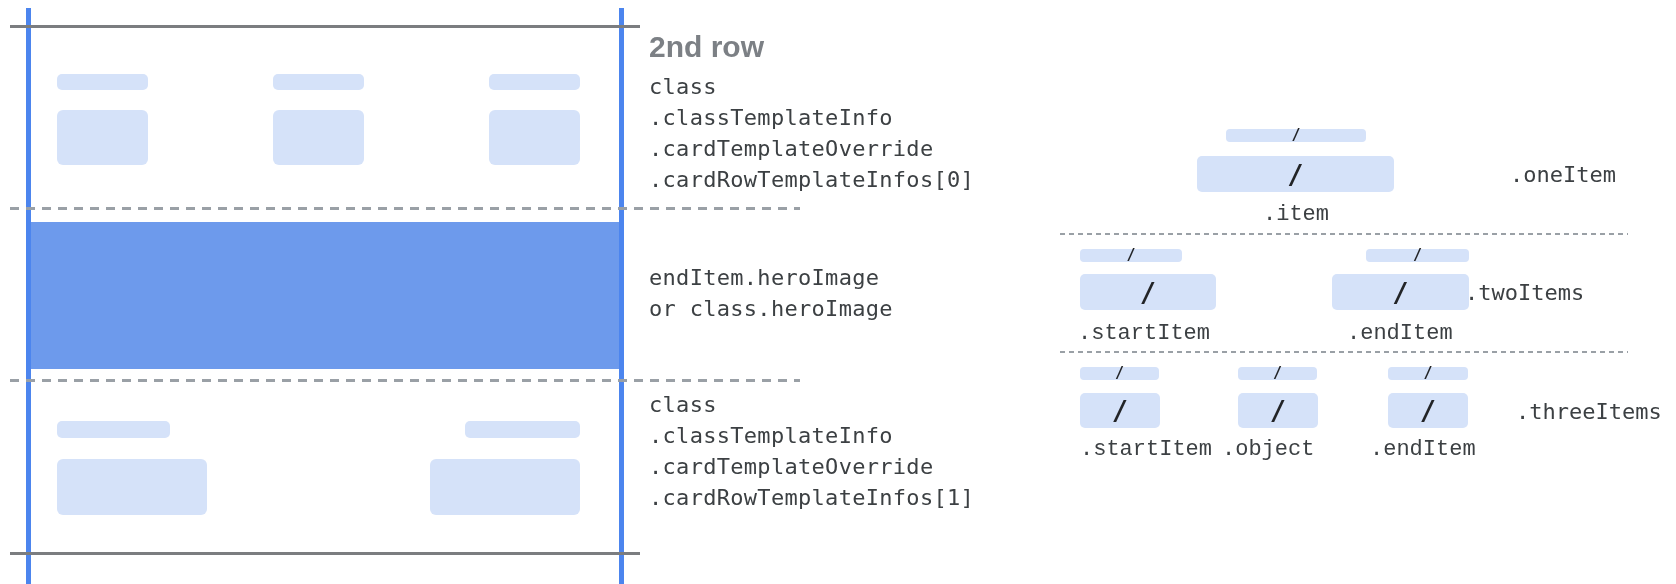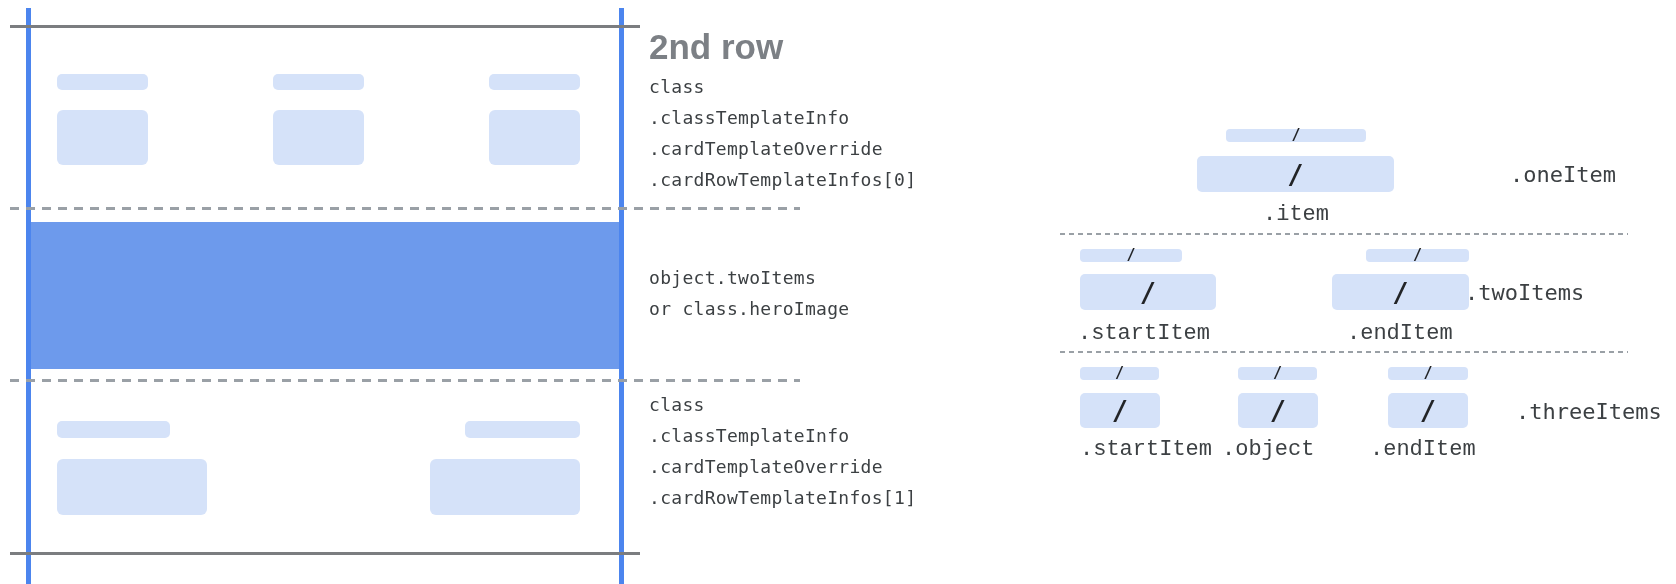--- a/index.html
+++ b/index.html
@@ -23,22 +23,22 @@
   .dash-coarse{position:absolute;left:10px;width:790px;height:3px;
     background:repeating-linear-gradient(90deg,var(--dashed-line-gray) 0 9px,transparent 9px 16px);}
   .dash-fine{position:absolute;left:1060px;width:568px;height:2px;
     background:repeating-linear-gradient(90deg,var(--dashed-line-gray) 0 5px,transparent 5px 9px);}
   .hero{position:absolute;left:31px;top:222px;width:588px;height:147px;background:var(--hero-fill);}
   .ph{position:absolute;background:var(--placeholder-fill);border-radius:6px;}
   .ph.sm{border-radius:5px;}
   
   .ann{position:absolute;left:649px;}
   .ann-heading{font-family:"Liberation Sans","DejaVu Sans",sans-serif;font-weight:700;
-    font-size:35px;line-height:34px;color:var(--heading-gray);margin:0 0 7px 0;}
-  .code-line{font-size:18px;line-height:31px;white-space:pre;letter-spacing:0.3px;}
+    font-size:30px;line-height:34px;color:var(--heading-gray);margin:0 0 7px 0;}
+  .code-line{font-size:22px;line-height:31px;white-space:pre;letter-spacing:0.3px;}
   
   .bar{position:absolute;background:var(--placeholder-fill);display:flex;
     align-items:center;justify-content:center;}
   .bar.s{height:13px;border-radius:4px;}
   .bar.b{height:36px;border-radius:5px;}
   .bar3.b{height:35px;}
   .slash{font-weight:700;color:var(--slash-color);line-height:1;}
   .slash.s{font-size:15px;}
   .slash.b{font-size:27px;}
   .pathlabel{position:absolute;font-size:22px;line-height:26px;white-space:pre;font-family:Liberation Mono, monospace;}
@@ -82,21 +82,21 @@
 
   <div class="ann" style="top:30px;">
     <div class="ann-heading">2nd row</div>
     <div class="code-line">class</div>
     <div class="code-line">.classTemplateInfo</div>
     <div class="code-line">.cardTemplateOverride</div>
     <div class="code-line">.cardRowTemplateInfos[0]</div>
   </div>
 
   <div class="ann" style="top:262px;">
-    <div class="code-line">object.twoItems</div>
+    <div class="code-line">endItem.heroImage</div>
     <div class="code-line">or class.heroImage</div>
   </div>
 
   <div class="ann" style="top:389px;">
     <div class="code-line">class</div>
     <div class="code-line">.classTemplateInfo</div>
     <div class="code-line">.cardTemplateOverride</div>
     <div class="code-line">.cardRowTemplateInfos[1]</div>
   </div>
 

